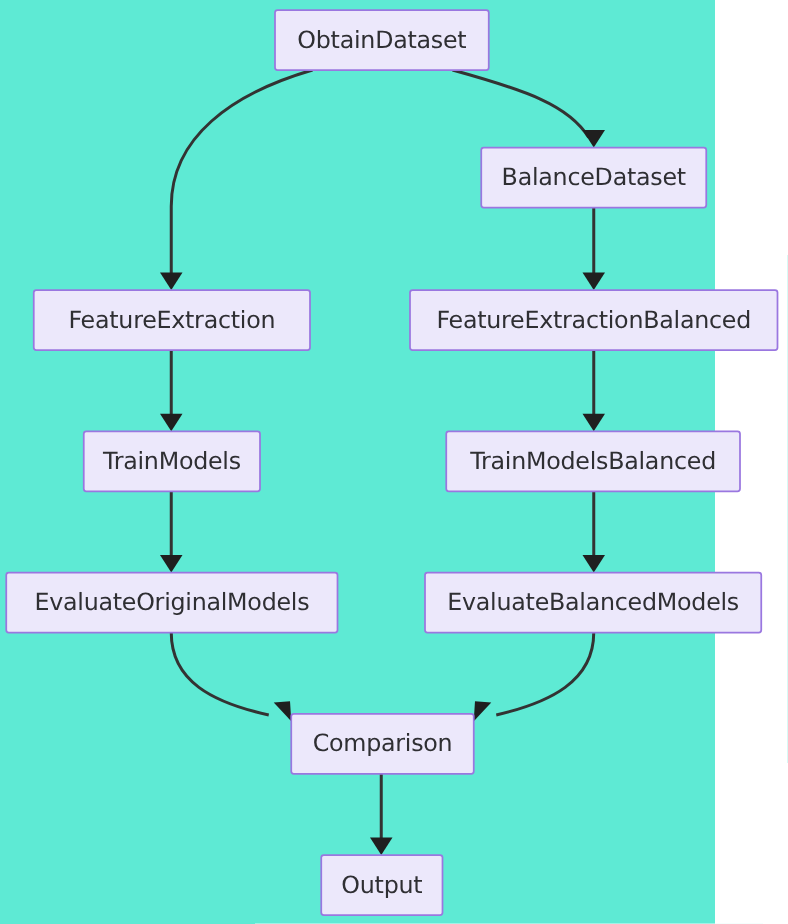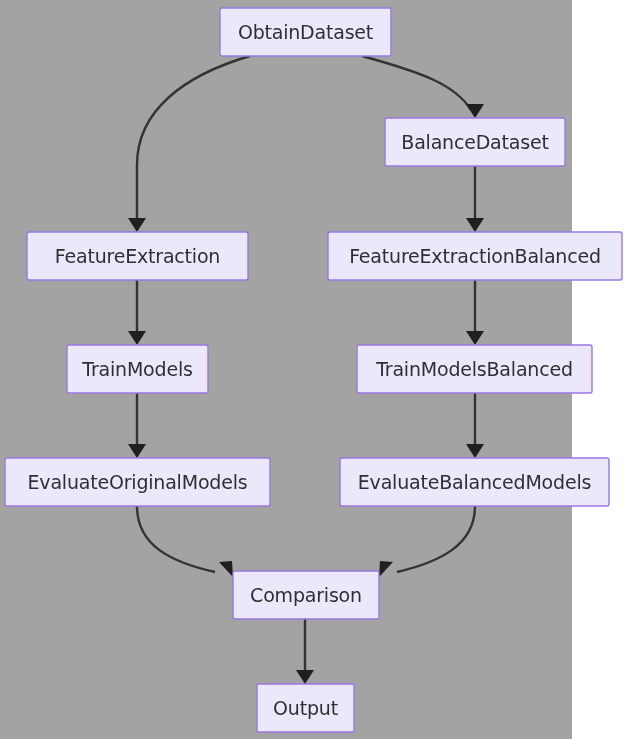--- a/index.html
+++ b/index.html
@@ -10,21 +10,21 @@
   body {
     width: 630px;
     height: 739px;
     overflow: hidden;
     font-family: "DejaVu Sans", sans-serif;
   }
   #diagram-root {
     position: relative;
     width: 572px;
     height: 739px;
-    background: #a3a3a3;
+    background: #5eead4;
   }
   svg#flowchart {
     display: block;
     width: 630px;
     height: 739px;
   }
   .node-box {
     stroke-width: 1.4px;
   }
   .node-label {

